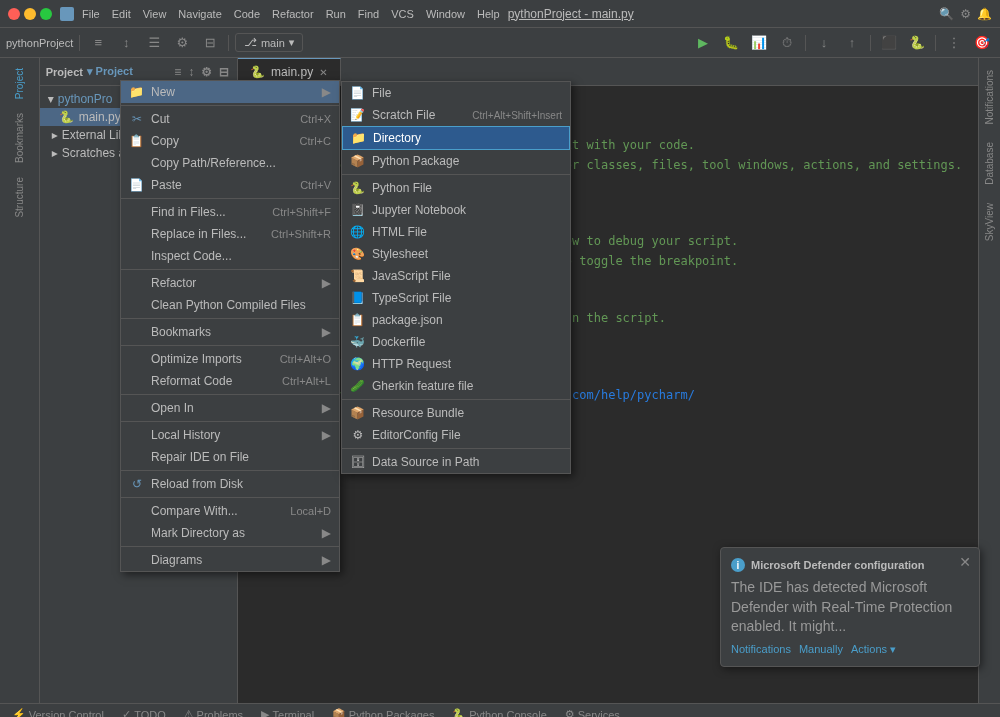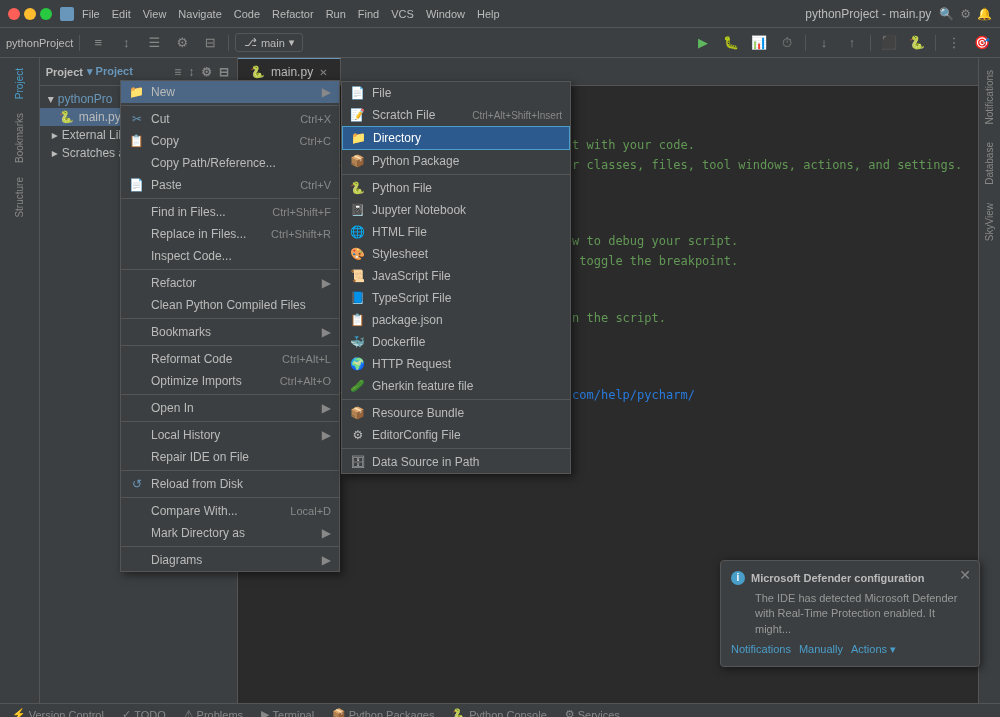--- a/index.html
+++ b/index.html
@@ -40,21 +40,22 @@
     .title-bar-icon {
       width: 14px; height: 14px;
       background: #6897bb;
       border-radius: 2px;
       display: inline-block;
     }
     .title-bar-text {
       color: #bbbbbb;
       font-size: 12px;
       flex: 1;
-      text-align: right;
+      text-align: left;
+      text-decoration: underline;
     }
     .title-bar-menu {
       display: flex;
       gap: 12px;
       font-size: 11px;
       color: #bbbbbb;
     }
     .title-bar-menu span { cursor: pointer; }
 
     
@@ -316,22 +317,21 @@
       align-items: center;
       justify-content: center;
       font-size: 10px;
       color: #fff;
       flex-shrink: 0;
     }
     .notif-body {
       color: #999;
       line-height: 1.4;
       margin-bottom: 6px;
-      font-size: 11px;
-      margin-left: 24px;
+      font-size: 14px;
     }
     .notif-actions {
       display: flex;
       gap: 8px;
     }
     .notif-action {
       color: #4a9eca;
       cursor: pointer;
       font-size: 11px;
     }
@@ -599,27 +599,27 @@
     </div>
     <div class="menu-separator"></div>
     <div class="menu-item">
       <span class="menu-icon"></span>
       <span class="menu-item-label">Bookmarks</span>
       <span class="menu-item-arrow">▶</span>
     </div>
     <div class="menu-separator"></div>
     <div class="menu-item">
       <span class="menu-icon"></span>
+      <span class="menu-item-label">Optimize Imports</span>
+      <span class="menu-item-shortcut">Ctrl+Alt+O</span>
+    </div>
+    <div class="menu-item">
+      <span class="menu-icon"></span>
       <span class="menu-item-label">Reformat Code</span>
       <span class="menu-item-shortcut">Ctrl+Alt+L</span>
-    </div>
-    <div class="menu-item">
-      <span class="menu-icon"></span>
-      <span class="menu-item-label">Optimize Imports</span>
-      <span class="menu-item-shortcut">Ctrl+Alt+O</span>
     </div>
     <div class="menu-separator"></div>
     <div class="menu-item">
       <span class="menu-icon"></span>
       <span class="menu-item-label">Open In</span>
       <span class="menu-item-arrow">▶</span>
     </div>
     <div class="menu-separator"></div>
     <div class="menu-item">
       <span class="menu-icon"></span>

